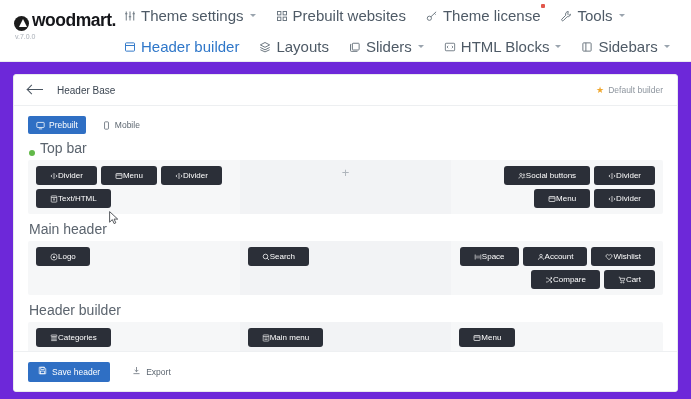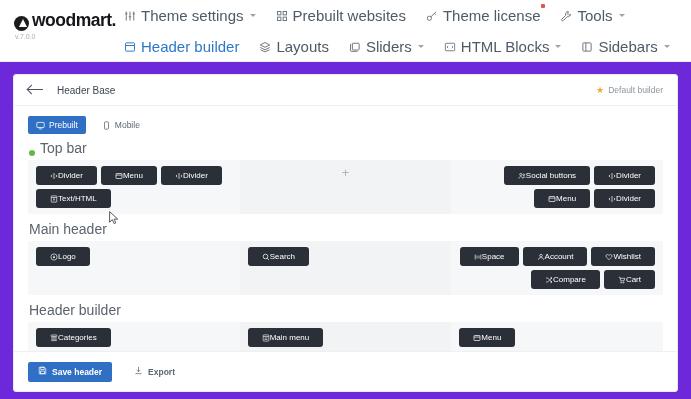--- a/index.html
+++ b/index.html
@@ -185,21 +185,20 @@
   }
 
   
   .card-foot {
     position: absolute; left: 0; right: 0; bottom: 0;
     height: 40px;
     display: flex; align-items: center; gap: 12px;
     padding: 0 14px;
     border-top: 1px solid #eef0f2;
     background: #ffffff;
-    font-weight: bold;
   }
   .fbtn {
     display: inline-flex; align-items: center; gap: 5px;
     height: 20px; padding: 0 10px;
     font-size: 8.5px; border-radius: 2px; cursor: pointer;
   }
   .fbtn.primary { background: #2f6fc4; color: #ffffff; }
   .fbtn.link { color: #5c6670; background: transparent; }
 </style>
 </head>

